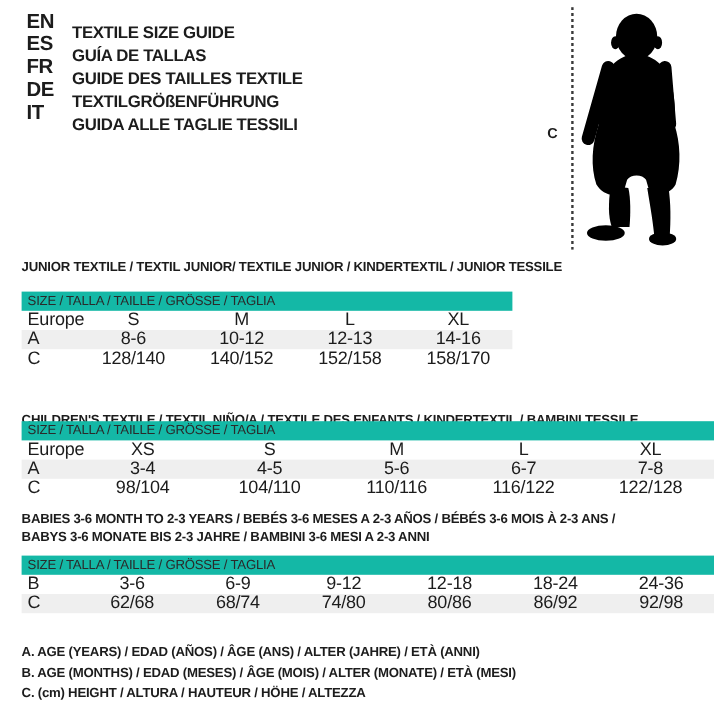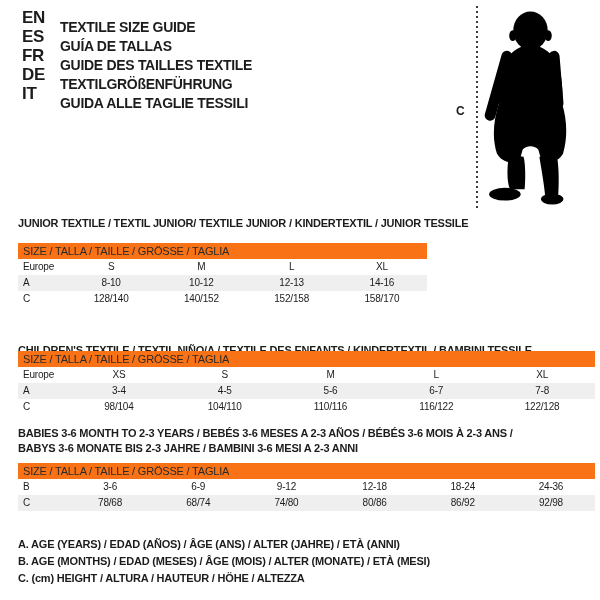--- a/index.html
+++ b/index.html
@@ -23,23 +23,23 @@
 
   
   .tbl-title{position:absolute;left:18px;font-weight:700;font-size:11px;letter-spacing:-0.2px;white-space:nowrap;}
   #t1-title{top:217px;}
   #t2-title{top:324px;margin-top:20px;}
   #t3-title{top:426px;line-height:15px;}
   .tbl{position:absolute;left:18px;}
   #t1{top:243px;width:409px;}
   #t2{top:351px;width:577px;}
   #t3{top:463px;width:577px;}
-  .size-bar{height:16px;line-height:16px;background:#f97316;padding-left:5px;
+  .size-bar{height:16px;line-height:16px;background:#14b8a6;padding-left:5px;
     font-size:11px;color:#2a2a2a;letter-spacing:-0.2px;}
-  .trow{display:flex;height:16px;line-height:16px;font-size:10px;letter-spacing:-0.2px;}
+  .trow{display:flex;height:16px;line-height:16px;font-size:15px;letter-spacing:-0.2px;}
   .trow.stripe{background:#efefef;}
   .tlabel{width:48px;padding-left:5px;}
   .tcell{flex:1;text-align:center;}
 
   
   .legend{position:absolute;left:18px;top:536px;font-weight:700;font-size:11px;
     line-height:17px;letter-spacing:-0.2px;}
   .legend div{white-space:nowrap;}
 </style>
 </head>
@@ -91,21 +91,21 @@
   <div class="size-bar">SIZE / TALLA / TAILLE / GRÖSSE / TAGLIA</div>
   <div class="trow">
     <span class="tlabel">Europe</span>
     <span class="tcell">S</span>
     <span class="tcell">M</span>
     <span class="tcell">L</span>
     <span class="tcell">XL</span>
   </div>
   <div class="trow stripe">
     <span class="tlabel">A</span>
-    <span class="tcell">8-10</span>
+    <span class="tcell">8-6</span>
     <span class="tcell">10-12</span>
     <span class="tcell">12-13</span>
     <span class="tcell">14-16</span>
   </div>
   <div class="trow">
     <span class="tlabel">C</span>
     <span class="tcell">128/140</span>
     <span class="tcell">140/152</span>
     <span class="tcell">152/158</span>
     <span class="tcell">158/170</span>
@@ -151,21 +151,21 @@
     <span class="tlabel">B</span>
     <span class="tcell">3-6</span>
     <span class="tcell">6-9</span>
     <span class="tcell">9-12</span>
     <span class="tcell">12-18</span>
     <span class="tcell">18-24</span>
     <span class="tcell">24-36</span>
   </div>
   <div class="trow stripe">
     <span class="tlabel">C</span>
-    <span class="tcell">78/68</span>
+    <span class="tcell">62/68</span>
     <span class="tcell">68/74</span>
     <span class="tcell">74/80</span>
     <span class="tcell">80/86</span>
     <span class="tcell">86/92</span>
     <span class="tcell">92/98</span>
   </div>
 </div>
 
 <div class="legend">
   <div>A. AGE (YEARS) / EDAD (AÑOS) / ÂGE (ANS) / ALTER (JAHRE) / ETÀ (ANNI)</div>

